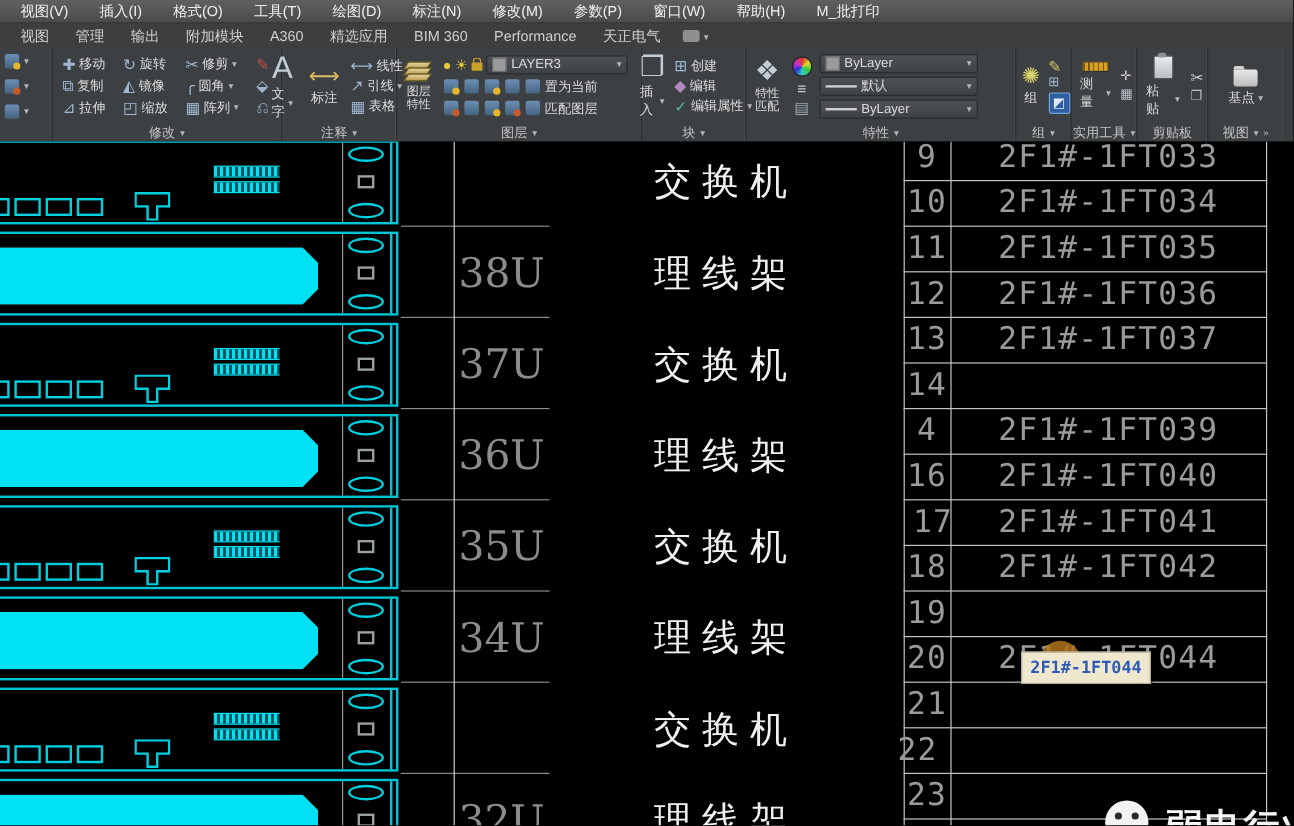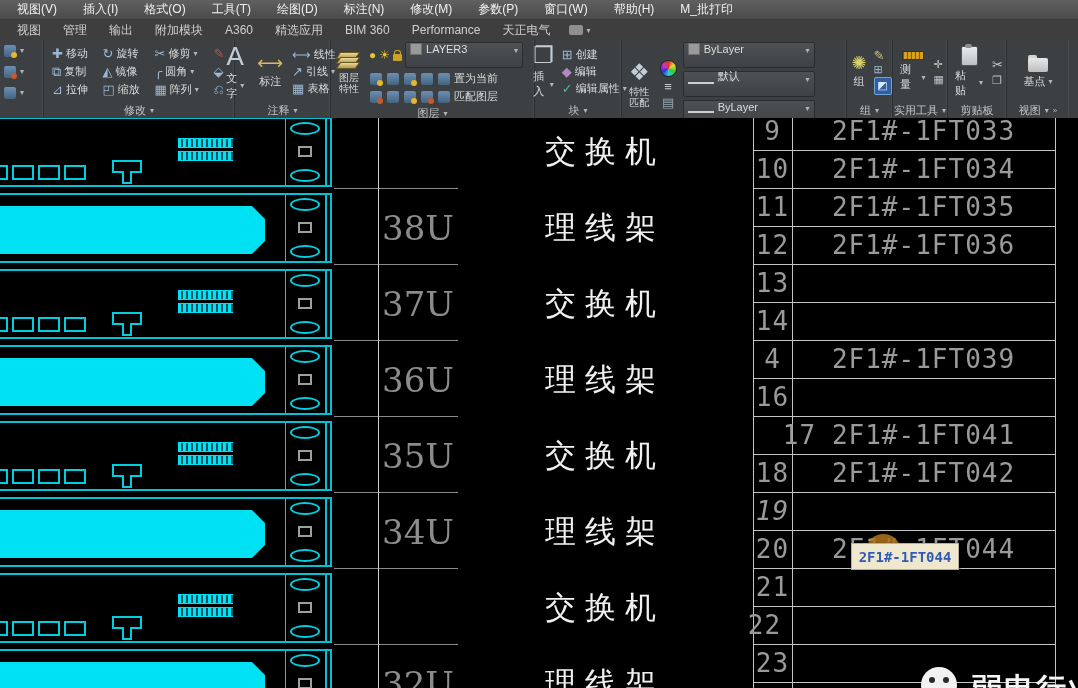--- a/index.html
+++ b/index.html
@@ -30,22 +30,22 @@
   .dd{font-size:8px;color:#b5b5b5;}
   .glyph{color:#9db7d2;font-size:13px;line-height:1;}
   .tool{display:flex;align-items:center;gap:3px;font-size:11px;color:#dcdcdc;white-space:nowrap;cursor:default;}
   .bigbtn{display:flex;flex-direction:column;align-items:center;justify-content:center;
     font-size:11px;color:#dcdcdc;gap:2px;padding:0 4px;}
   .bigbtn .bg{font-size:23px;color:#c2cdd8;line-height:1;}
   .mini{display:inline-block;width:12px;height:12px;border-radius:2px;
     background:linear-gradient(#6c8fb4,#45637f);position:relative;margin:1px;}
   .mini.y::after{content:"";position:absolute;right:-1px;bottom:-1px;width:6px;height:6px;border-radius:50%;background:#e8b62a;}
   .mini.r::after{content:"";position:absolute;right:-1px;bottom:-1px;width:6px;height:6px;border-radius:50%;background:#c85a2a;}
-  .field{display:flex;align-items:flex-end;gap:4px;background:linear-gradient(#4d5155,#3e4246);
-    border:1px solid #2a2d2f;border-radius:2px;height:16px;padding:12px 4px;box-sizing:border-box;
+  .field{display:flex;align-items:center;gap:4px;background:linear-gradient(#4d5155,#3e4246);
+    border:1px solid #2a2d2f;border-radius:2px;height:16px;padding:0 4px;box-sizing:border-box;
     font-size:11px;color:#dcdcdc;}
   .field .sw{width:10px;height:10px;background:#9a9a9a;border:1px solid #6e6e6e;}
   .field .ln{width:26px;height:2px;background:#cfcfcf;}
   .field .grow{flex:1;}
   .lockicon{display:inline-block;width:9px;height:7px;background:#c9a22a;border-radius:1px;position:relative;margin-top:4px;}
   .lockicon::before{content:"";position:absolute;left:1px;top:-4px;width:5px;height:4px;
     border:1.5px solid #c9a22a;border-bottom:none;border-radius:3px 3px 0 0;}
   .wheel{width:15px;height:15px;border-radius:50%;
     background:conic-gradient(#d33,#dd3,#3c3,#3cc,#33c,#c3c,#d33);border:1px solid #222;}
   .ruler{display:inline-block;width:20px;height:7px;background:#d8a020;
@@ -578,29 +578,31 @@
     <div class="tline-h" style="top: 564px;"></div>
     <div class="cadtext" style="left: 753px; width: 39px; top: -1px;">9</div>
     <div class="cadtext" style="left: 792px; width: 263px; top: -1px;">2F1#-1FT033</div>
     <div class="cadtext" style="left: 753px; width: 39px; top: 37px;">10</div>
     <div class="cadtext" style="left: 792px; width: 263px; top: 37px;">2F1#-1FT034</div>
     <div class="cadtext" style="left: 753px; width: 39px; top: 75px;">11</div>
     <div class="cadtext" style="left: 792px; width: 263px; top: 75px;">2F1#-1FT035</div>
     <div class="cadtext" style="left: 753px; width: 39px; top: 113px;">12</div>
     <div class="cadtext" style="left: 792px; width: 263px; top: 113px;">2F1#-1FT036</div>
     <div class="cadtext" style="left: 753px; width: 39px; top: 151px;">13</div>
+    <div class="cadtext" style="left: 792px; width: 263px; top: 151px;">2F1#-1FT037</div>
     <div class="cadtext" style="left: 753px; width: 39px; top: 189px;">14</div>
     <div class="cadtext" style="left: 753px; width: 39px; top: 227px;">4</div>
     <div class="cadtext" style="left: 792px; width: 263px; top: 227px;">2F1#-1FT039</div>
     <div class="cadtext" style="left: 753px; width: 39px; top: 265px;">16</div>
-    <div class="cadtext" style="left: 780px; width: 39px; top: 303px;">17</div>
+    <div class="cadtext" style="left: 792px; width: 263px; top: 265px;">2F1#-1FT040</div>
+    <div class="cadtext" style="left: 758px; width: 39px; top: 303px;">17</div>
     <div class="cadtext" style="left: 792px; width: 263px; top: 303px;">2F1#-1FT041</div>
     <div class="cadtext" style="left: 753px; width: 39px; top: 341px;">18</div>
     <div class="cadtext" style="left: 792px; width: 263px; top: 341px;">2F1#-1FT042</div>
-    <div class="cadtext" style="left: 753px; width: 39px; top: 379px; font-style: italic;">19</div>
+    <div class="cadtext" style="left: 753px; width: 39px; top: 379px;">19</div>
     <div class="cadtext" style="left: 753px; width: 39px; top: 417px;">20</div>
     <div class="cadtext" style="left: 792px; width: 263px; top: 417px;">2F1#-1FT044</div>
     <div class="cadtext" style="left: 753px; width: 39px; top: 455px;">21</div>
     <div class="cadtext" style="left: 745px; width: 39px; top: 493px;">22</div>
     <div class="cadtext" style="left: 753px; width: 39px; top: 531px;">23</div>
     <div class="hovercircle"></div>
     <div class="tooltip">2F1#-1FT044</div>
     <div class="wm-circle">
       <i style="left: 8px;"></i>
       <i style="left: 22px;"></i>

